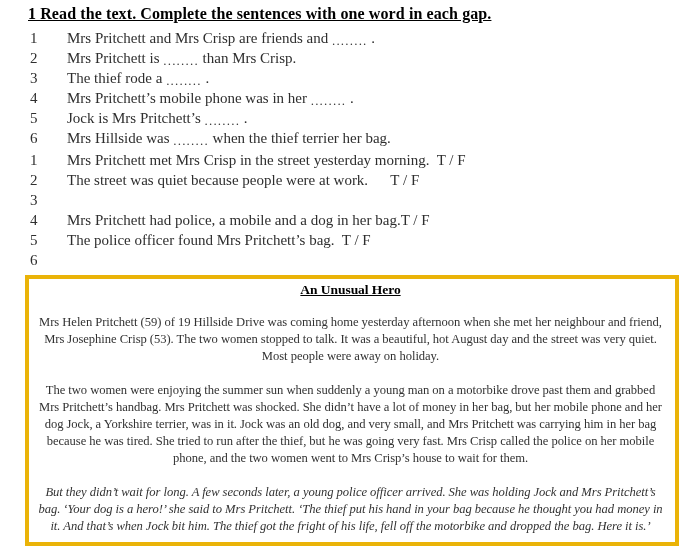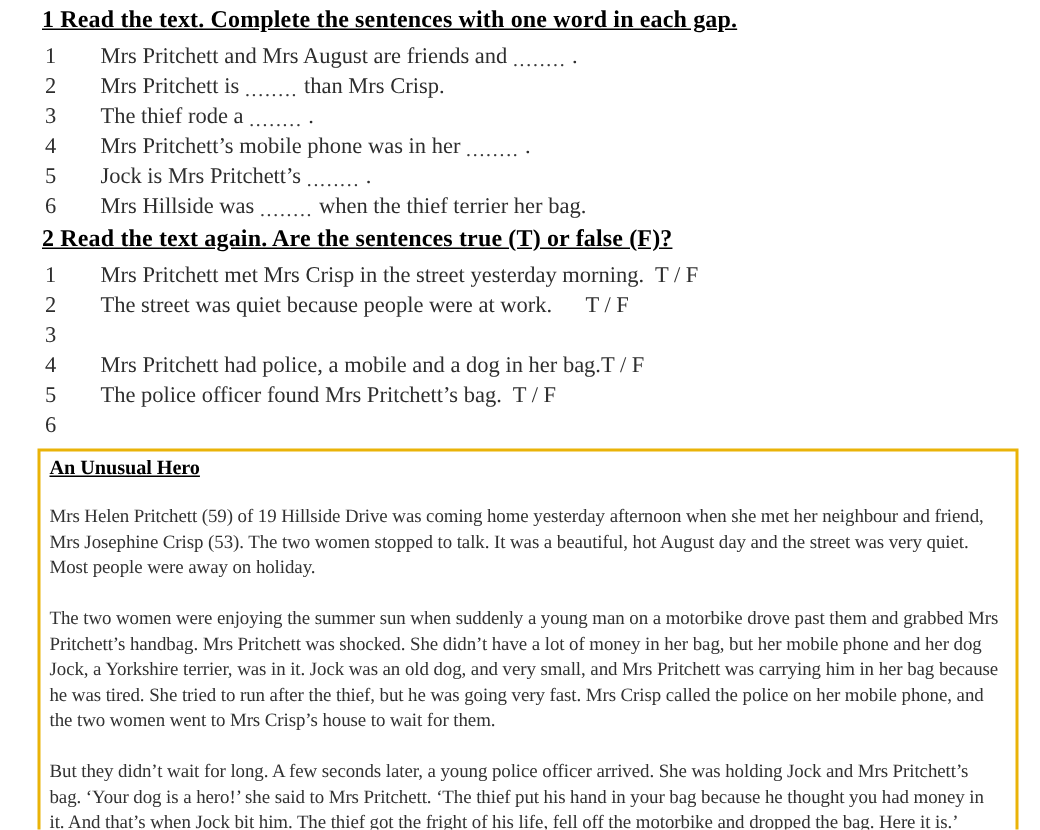--- a/index.html
+++ b/index.html
@@ -52,53 +52,55 @@
   .gap-dots {
     display: inline-block;
     transform: translateY(2px);
     font-size: 13px;
     letter-spacing: 1.2px;
     color: #3a3a3a;
     line-height: 10px;
   }
   .reading-box {
     margin-top: 5px;
-    border: 2px solid #eab308;
+    border: 4px solid #eab308;
     padding: 3px 9px 7px 6px;
     font-size: 12.6px;
     line-height: 17px;
     color: #323232;
     letter-spacing: -0.05px;
+    text-align: center;
   }
   .reading-title {
     font-size: 13.5px;
     font-weight: bold;
     color: #000000;
     text-decoration: underline;
     line-height: 16px;
     margin: 0;
   }
   .reading-box p {
     margin: 16px 0 17px 0;
   }
   .reading-box p.last {
     margin-bottom: 0;
+    font-style: italic;
   }
 </style>
 </head>
 <body>
 
 <div class="sheet">
 
   <div class="ex-heading">1 Read the text. Complete the sentences with one word in each gap.</div>
 
   <div class="ex-list">
     <div class="ex-item">
         <span class="num">1</span>
-        <span class="txt"><span>Mrs Pritchett and Mrs August are friends and </span><span class="gap-dots">........</span><span> .</span></span>
+        <span class="txt"><span>Mrs Pritchett and Mrs Crisp are friends and </span><span class="gap-dots">........</span><span> .</span></span>
       </div>
     <div class="ex-item">
         <span class="num">2</span>
         <span class="txt"><span>Mrs Pritchett is </span><span class="gap-dots">........</span><span> than Mrs Crisp.</span></span>
       </div>
     <div class="ex-item">
         <span class="num">3</span>
         <span class="txt"><span>The thief rode a </span><span class="gap-dots">........</span><span> .</span></span>
       </div>
     <div class="ex-item">
@@ -108,21 +110,20 @@
     <div class="ex-item">
         <span class="num">5</span>
         <span class="txt"><span>Jock is Mrs Pritchett’s </span><span class="gap-dots">........</span><span> .</span></span>
       </div>
     <div class="ex-item">
         <span class="num">6</span>
         <span class="txt"><span>Mrs Hillside was </span><span class="gap-dots">........</span><span> when the thief terrier her bag.</span></span>
       </div>
   </div>
 
-  <div class="ex-heading second">2 Read the text again. Are the sentences true (T) or false (F)?</div>
 
   <div class="ex-list">
     <div class="ex-item">
         <span class="num">1</span>
         <span class="txt">Mrs Pritchett met Mrs Crisp in the street yesterday morning.  T / F</span>
       </div>
     <div class="ex-item">
         <span class="num">2</span>
         <span class="txt">The street was quiet because people were at work.      T / F</span>
       </div>

